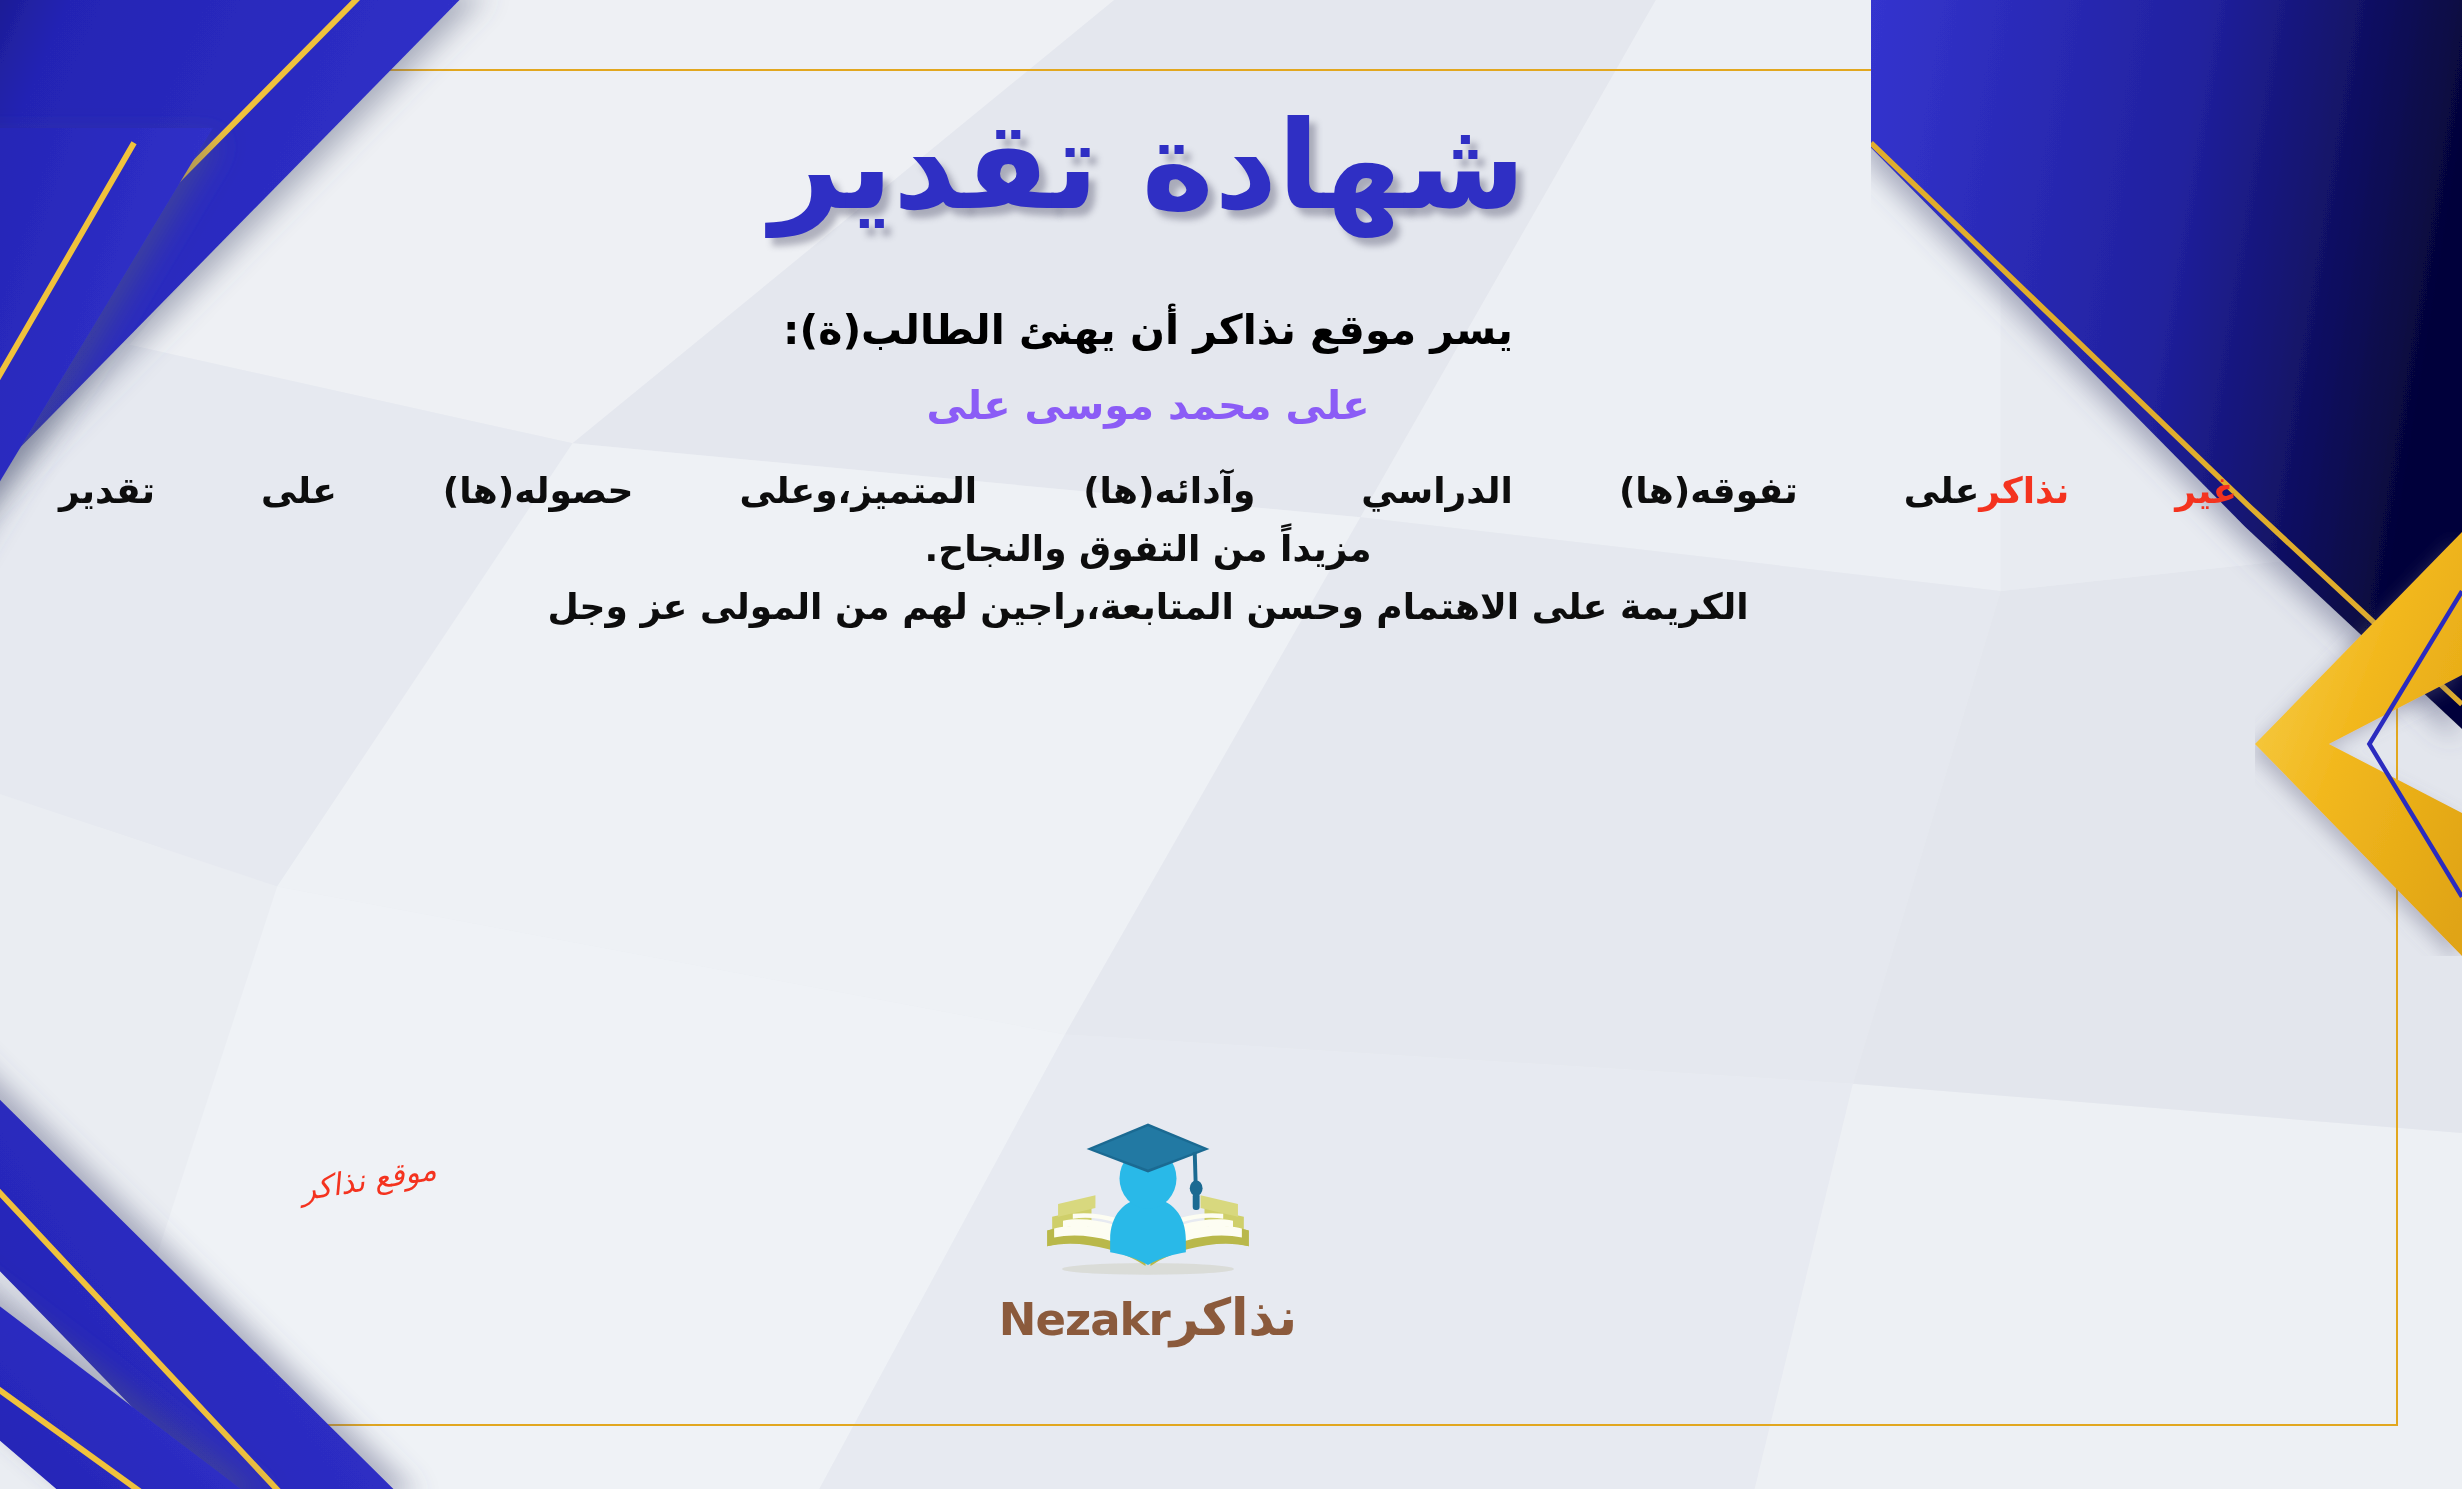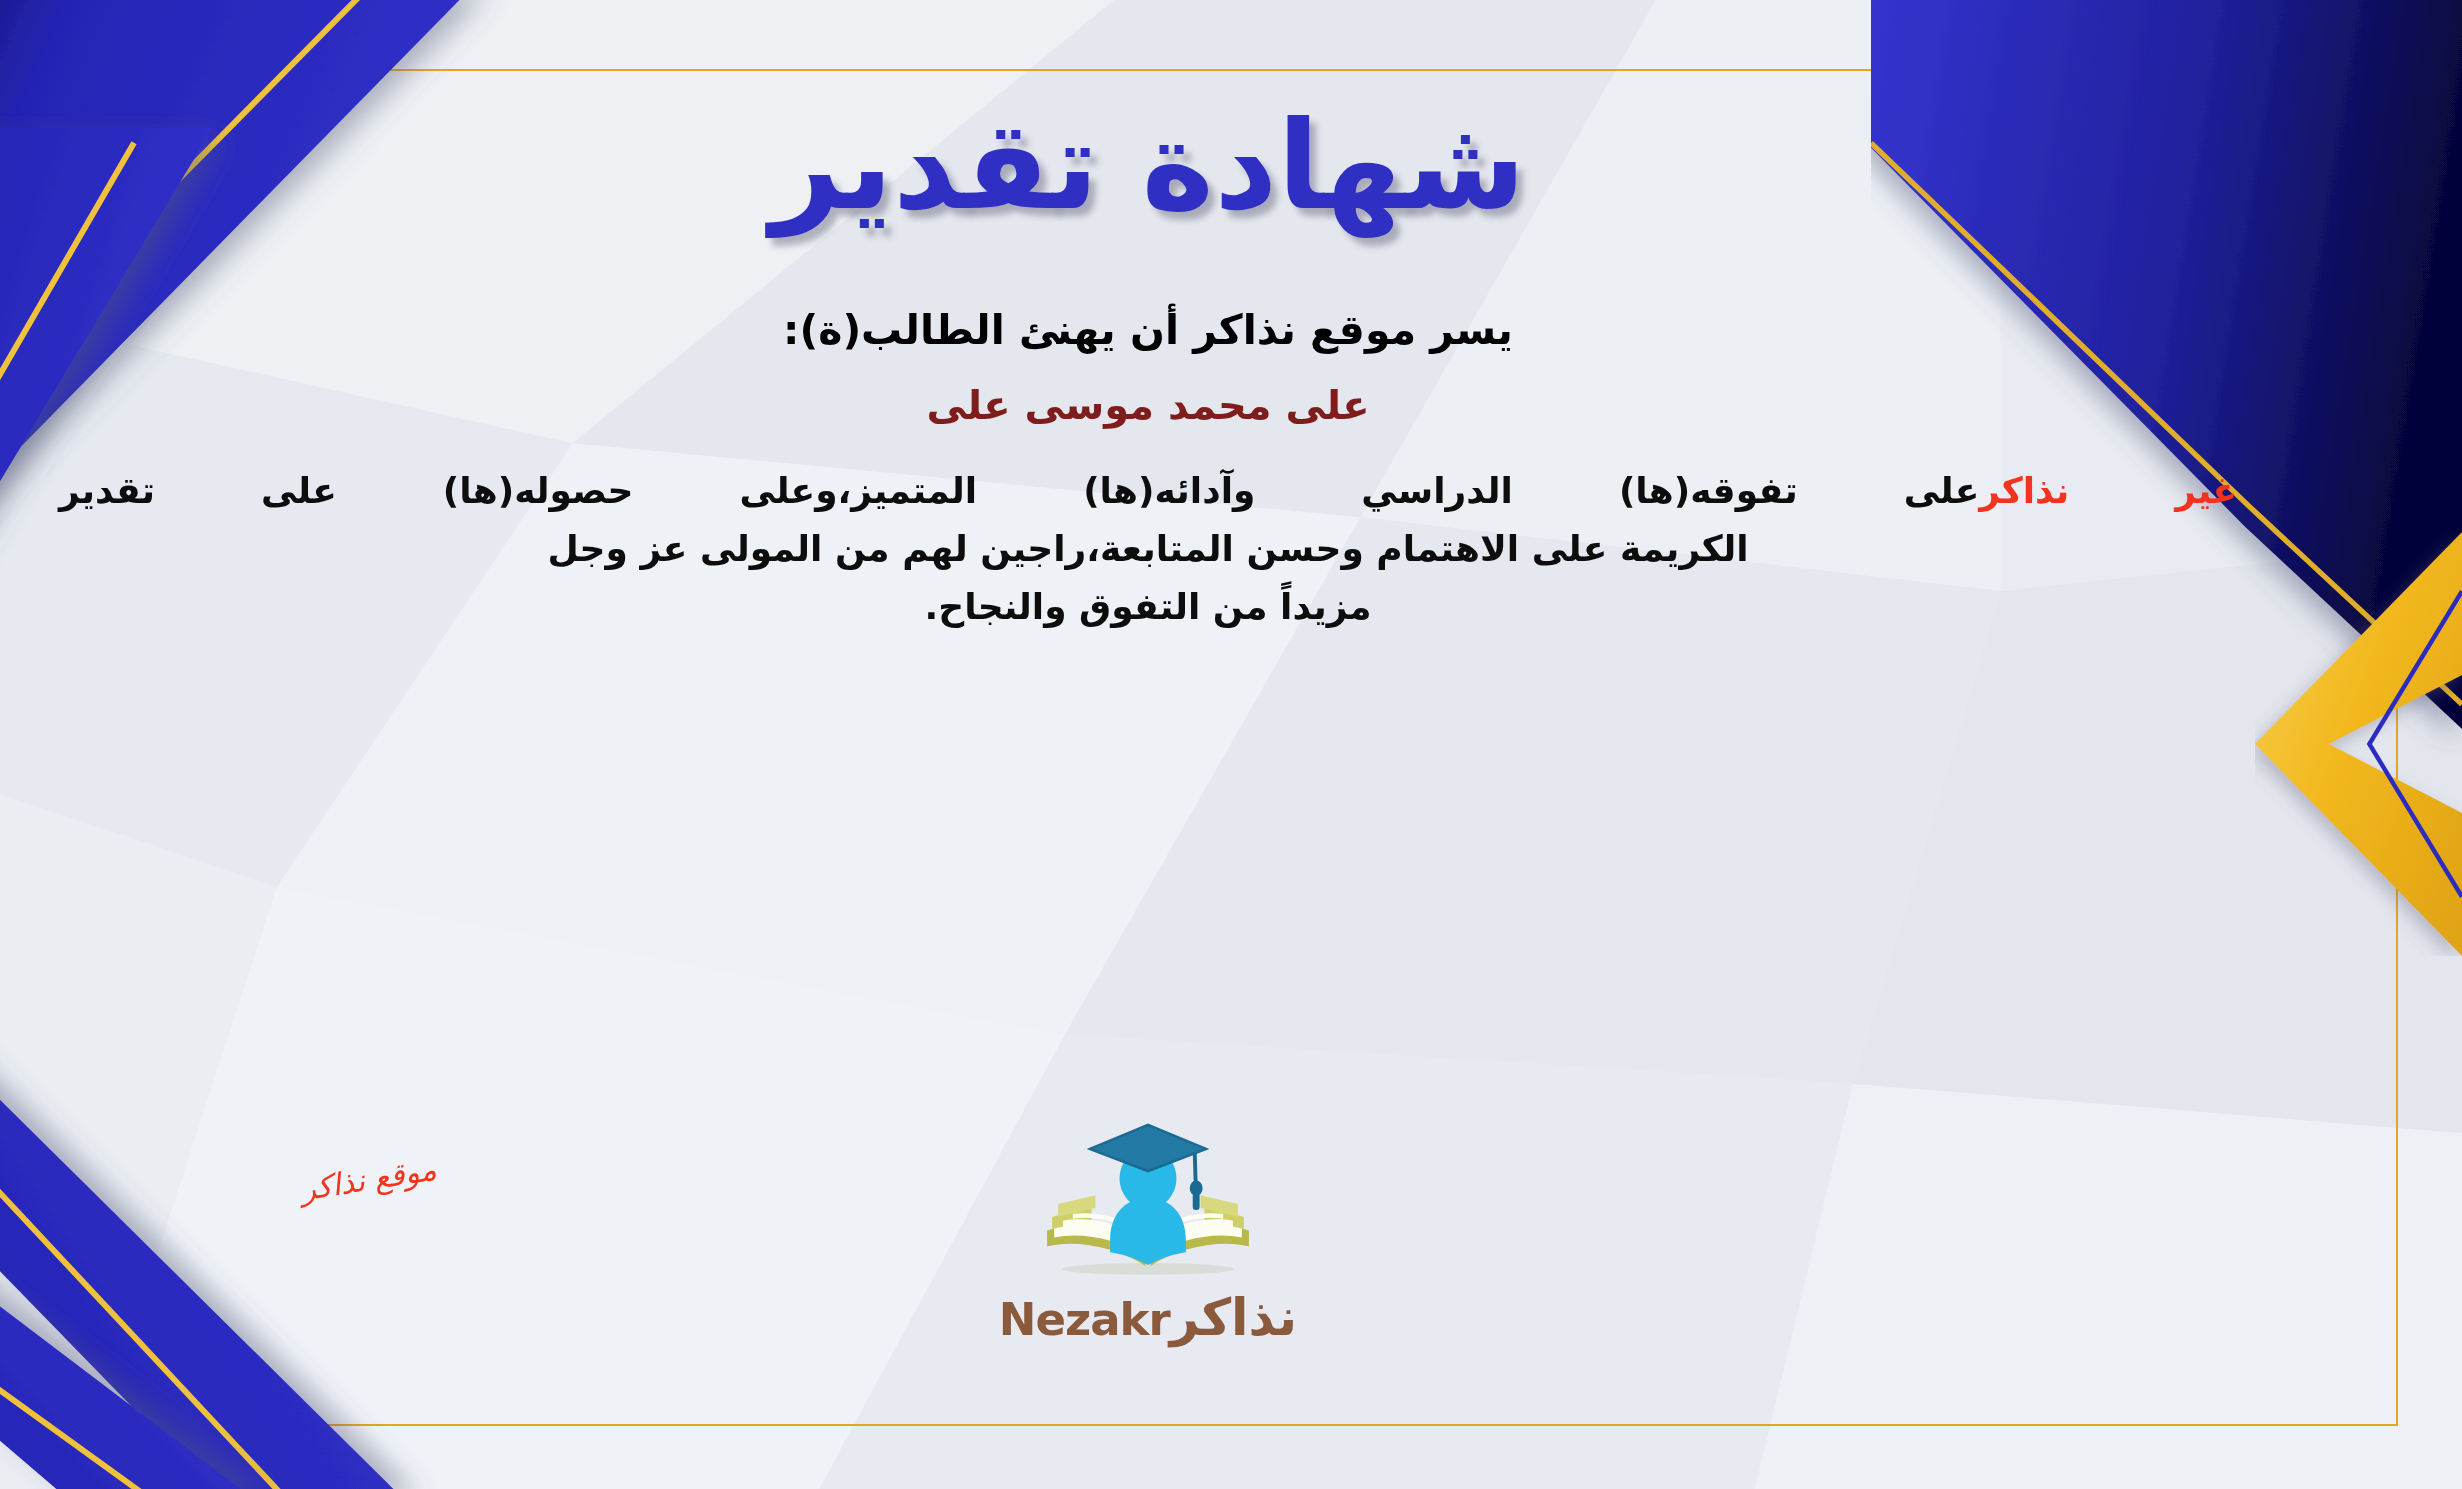--- a/index.html
+++ b/index.html
@@ -59,21 +59,21 @@
     font-size:41px;
     color:#000000;
     font-weight:600;
     letter-spacing:0px;
   }
 
   .student-name{
     margin-top:27.6px;
     font-size:40px;
     font-weight:bold;
-    color:#7f1d1d;
+    color:#8b5cf6;
     letter-spacing:1px;
   }
 
   .body-block{
     margin-top:34px;
     width:2246px;
     text-align:center;
     font-size:36px;
     color:#0d0d0d;
     font-weight:600;
@@ -247,23 +247,23 @@
 
     <div class="intro-line">يسر موقع نذاكر أن يهنئ الطالب(ة):</div>
 
     <div class="student-name">على محمد موسى على</div>
 
     <div class="body-block">
 
       <span class="body-line l1"><span class="hl">غير نذاكر</span><span>على تفوقه(ها) الدراسي وآدائه(ها) المتميز،وعلى حصوله(ها) على تقدير</span></span>
 
 
+      <span class="body-line">مزيداً من التفوق والنجاح.</span>
+
       <span class="body-line l3">الكريمة على الاهتمام وحسن المتابعة،راجين لهم من المولى عز وجل</span>
-
-      <span class="body-line">مزيداً من التفوق والنجاح.</span>
     </div>
   </div>
 
   <div class="footer">
 
     <div class="signature-box">
       <div class="sig-mark">موقع نذاكر</div>
     </div>
 
     <div class="logo-box">

